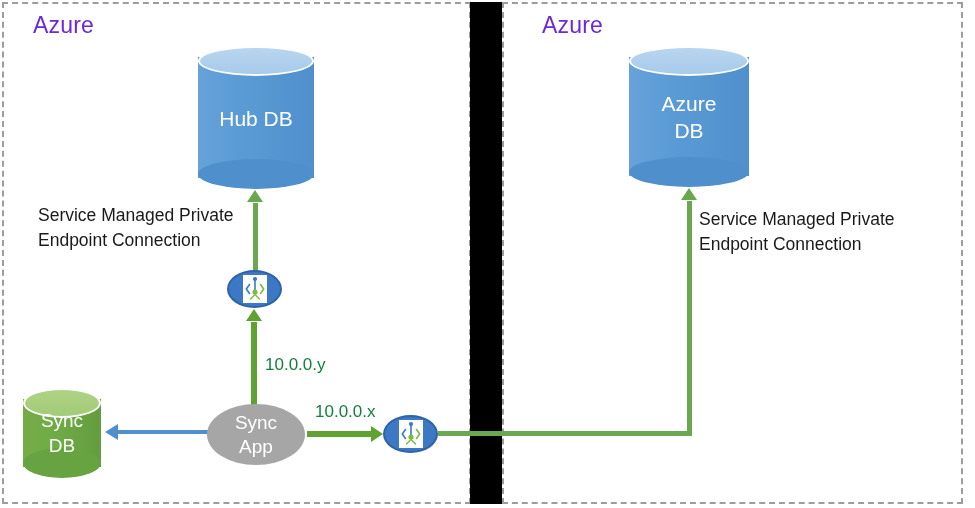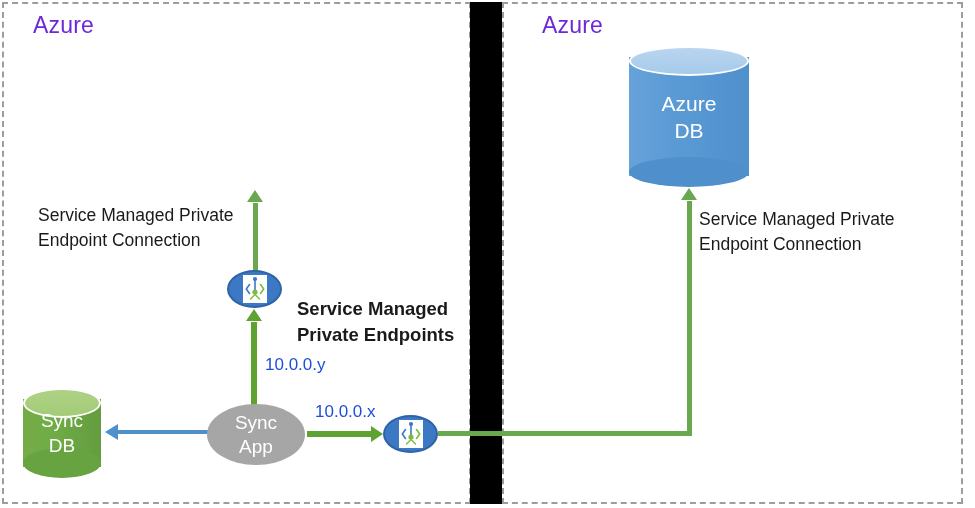--- a/index.html
+++ b/index.html
@@ -178,33 +178,39 @@
     white-space: pre-line;
   }
   .annot.bold {
     font-weight: bold;
     font-size: 18.5px;
     line-height: 26px;
   }
   .ip-label {
     position: absolute;
     font-size: 17px;
-    color: #1d4ed8;
+    color: #15803d;
     white-space: nowrap;
   }
 </style>
 </head>
 <body>
 
 <div id="canvas">
 
   <div class="panel" id="panel-left"></div>
 
   <div class="cloud-label" style="left:33px; top:12px;">Azure</div>
 
+  <div class="cyl blue" style="left:198px; top:46px; width:116px; height:143px;">
+    <div class="body"></div>
+    <div class="bottom-cap"></div>
+    <div class="top"></div>
+    <div class="cyl-label">Hub DB</div>
+  </div>
 
   <div class="conn vline-dash-green" style="left:253px; top:203px; width:5px; height:72px;"></div>
   <div class="arrow-up dash" style="left:247px; top:190px;"></div>
 
   <div class="annot" style="left:38px; top:203px; width:215px;">Service Managed Private
 Endpoint Connection</div>
 
   <div class="ellipse pe" style="left:227px; top:270px; width:55px; height:38px;">
     <span class="pe-icon">
       <svg width="24" height="28" viewBox="0 0 24 28" xmlns="http://www.w3.org/2000/svg">
@@ -214,22 +220,20 @@
         <path d="M6.5 9.5 L3.3 14 L6.5 18.5" fill="none" stroke="#3c78c4" stroke-width="1.6" stroke-linecap="round" stroke-linejoin="round"></path>
         <path d="M17.5 9.5 L20.7 14 L17.5 18.5" fill="none" stroke="#7cbb3f" stroke-width="1.6" stroke-linecap="round" stroke-linejoin="round"></path>
         <path d="M12 19.6 L7.5 24 M12 19.6 L16.5 24" stroke="#7cbb3f" stroke-width="1.4" stroke-linecap="round"></path>
       </svg>
     </span>
   </div>
 
   <div class="conn vline-solid-green" style="left:251px; top:322px; width:6px; height:110px;"></div>
   <div class="arrow-up" style="left:246px; top:309px;"></div>
 
-  <div class="annot bold" style="left:297px; top:296px; width:180px;">Service Managed
-Private Endpoints</div>
 
   <div class="ip-label" style="left:265px; top:355px;">10.0.0.y</div>
 
   <div class="cyl green" style="left:23px; top:388px; width:78px; height:90px;">
     <div class="body"></div>
     <div class="bottom-cap"></div>
     <div class="top"></div>
     <div class="cyl-label" style="font-size:19px; line-height:25px;">Sync
 DB</div>
   </div>

